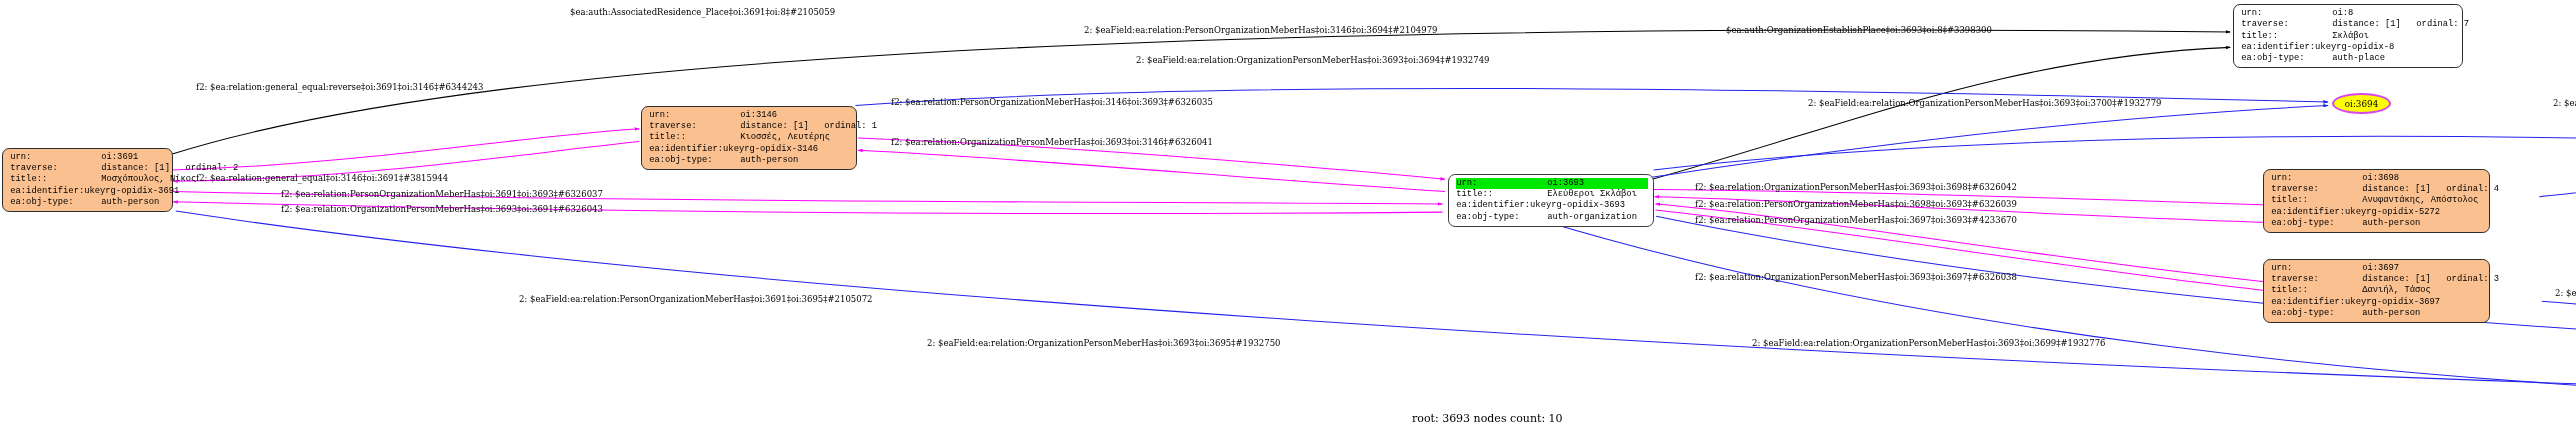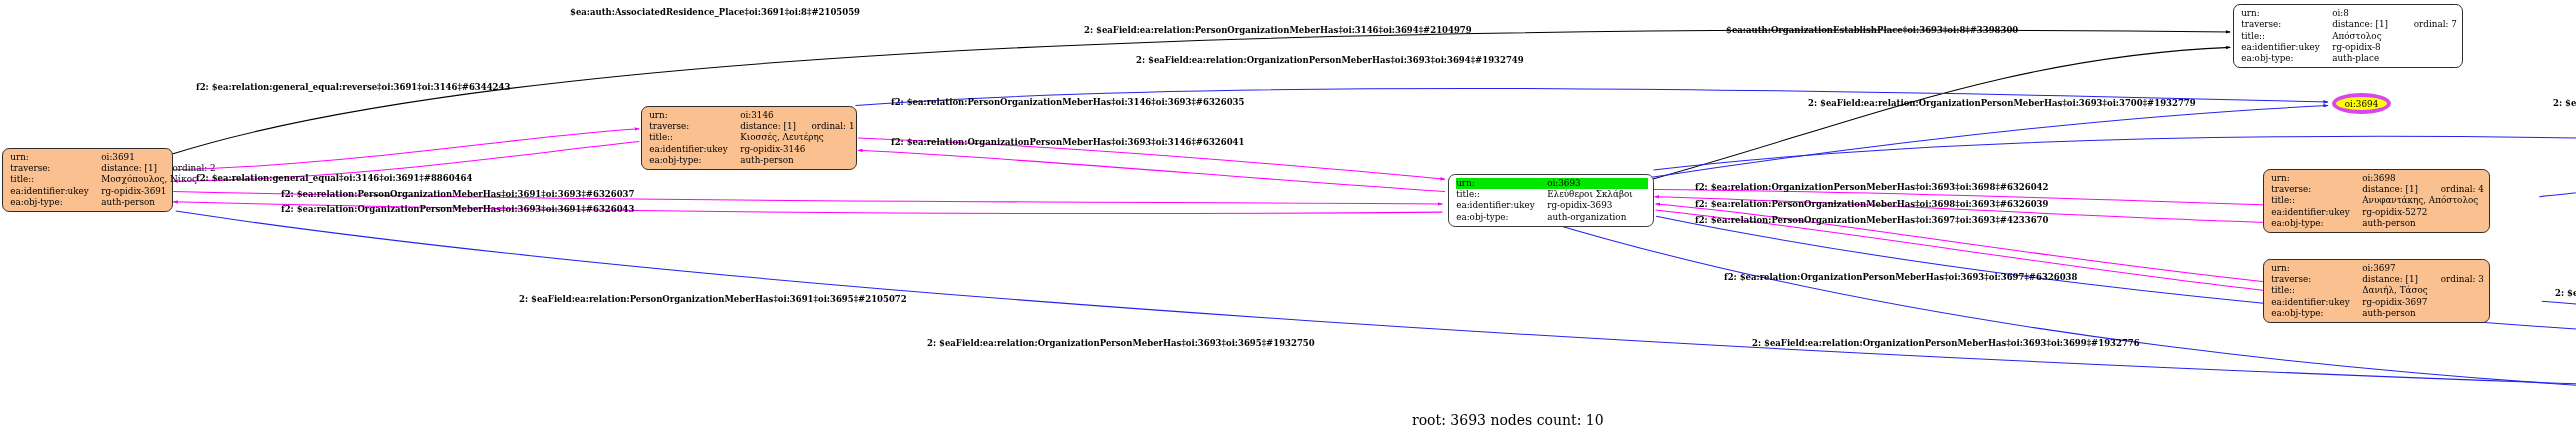--- a/index.html
+++ b/index.html
@@ -31,20 +31,21 @@
     background: #fac090;
     padding: 2.6px 5.2px 2.6px 7.2px;
     line-height: 1.30;
     font-size: 8.8px;
     color: #000000;
     white-space: nowrap;
   }
   .record-node .row {
     display: flex;
     align-items: flex-end;
+    font-family: Liberation Mono, monospace;
   }
   .record-node .k {
     display: inline-block;
     min-width: 91px;
     flex: 0 0 auto;
   }
   .record-node .v {
     display: inline-block;
     flex: 1 1 auto;
   }
@@ -58,43 +59,42 @@
     background: #00e800;
   }
   .record-node.root {
     background: #ffffff;
     border-color: #3a3a3a;
   }
   
   .ellipse-node {
     position: absolute;
     box-sizing: border-box;
-    border: 4px solid #d946ef;
+    border: 2px solid #d946ef;
     border-radius: 50%;
     background: #ffff00;
     color: #000000;
     font-size: 8.8px;
     display: flex;
     align-items: center;
     justify-content: center;
     white-space: nowrap;
   }
   
   .edge-label {
     position: absolute;
     font-size: 8.5px;
     color: #000000;
     white-space: nowrap;
     background: transparent;
     line-height: 1.0;
-    font-weight: bold;
   }
   .footer-label {
     position: absolute;
-    font-size: 14px;
+    font-size: 11px;
     color: #000000;
     white-space: nowrap;
   }
 </style>
 </head>
 <body>
 
 <div id="canvas">
 
   <svg class="edge-layer" viewBox="0 0 5944 839">
@@ -222,21 +222,21 @@
       <span class="k">urn:</span>
       <span class="v">oi:8</span>
     </div>
     <div class="row">
       <span class="k">traverse:</span>
       <span class="v">distance: [1]</span>
       <span class="v2">ordinal: 7</span>
     </div>
     <div class="row">
       <span class="k">title::</span>
-      <span class="v">Απόστολος</span>
+      <span class="v">Σκλάβοι</span>
     </div>
     <div class="row">
       <span class="k">ea:identifier:ukey</span>
       <span class="v">rg-opidix-8</span>
     </div>
     <div class="row">
       <span class="k">ea:obj-type:</span>
       <span class="v">auth-place</span>
     </div>
   </div>
@@ -290,32 +290,32 @@
   </div>
 
   <div class="ellipse-node" style="left:2332px; top:93px; width:59px; height:21px;">
     <span>oi:3694</span>
   </div>
 
   <div class="edge-label" style="left:570px; top:7.7px;">$ea:auth:AssociatedResidence_Place‡oi:3691‡oi:8‡#2105059</div>
   <div class="edge-label" style="left:1084px; top:26px;">2: $eaField:ea:relation:PersonOrganizationMeberHas‡oi:3146‡oi:3694‡#2104979</div>
   <div class="edge-label" style="left:1726px; top:26px;">$ea:auth:OrganizationEstablishPlace‡oi:3693‡oi:8‡#3398300</div>
   <div class="edge-label" style="left:196px;  top:83px;text-align:center;">f2: $ea:relation:general_equal:reverse‡oi:3691‡oi:3146‡#6344243</div>
-  <div class="edge-label" style="left:196px;  top:174px;">f2: $ea:relation:general_equal‡oi:3146‡oi:3691‡#8860464</div>
+  <div class="edge-label" style="left:196px;  top:174px;">f2: $ea:relation:general_equal‡oi:3146‡oi:3691‡#3815944</div>
   <div class="edge-label" style="left:1136px; top:56px;">2: $eaField:ea:relation:OrganizationPersonMeberHas‡oi:3693‡oi:3694‡#1932749</div>
   <div class="edge-label" style="left:891px; top:98px;">f2: $ea:relation:PersonOrganizationMeberHas‡oi:3146‡oi:3693‡#6326035</div>
   <div class="edge-label" style="left:1808px; top:99px;">2: $eaField:ea:relation:OrganizationPersonMeberHas‡oi:3693‡oi:3700‡#1932779</div>
   <div class="edge-label" style="left:2553px; top:99px;">2: $eaField:ea:relation:PersonOrganizationMeberHas‡oi:3698‡oi:3700‡#1932780</div>
   <div class="edge-label" style="left:891px; top:138px;">f2: $ea:relation:OrganizationPersonMeberHas‡oi:3693‡oi:3146‡#6326041</div>
   <div class="edge-label" style="left:281px;  top:190px;">f2: $ea:relation:PersonOrganizationMeberHas‡oi:3691‡oi:3693‡#6326037</div>
   <div class="edge-label" style="left:281px;  top:205px;">f2: $ea:relation:OrganizationPersonMeberHas‡oi:3693‡oi:3691‡#6326043</div>
   <div class="edge-label" style="left:1695px; top:183px;">f2: $ea:relation:OrganizationPersonMeberHas‡oi:3693‡oi:3698‡#6326042</div>
   <div class="edge-label" style="left:1695px; top:200px;">f2: $ea:relation:PersonOrganizationMeberHas‡oi:3698‡oi:3693‡#6326039</div>
   <div class="edge-label" style="left:1695px; top:216px;">f2: $ea:relation:PersonOrganizationMeberHas‡oi:3697‡oi:3693‡#4233670</div>
-  <div class="edge-label" style="left:1695px; top:273px;margin-left:29px;">f2: $ea:relation:OrganizationPersonMeberHas‡oi:3693‡oi:3697‡#6326038</div>
+  <div class="edge-label" style="left:1695px; top:273px;">f2: $ea:relation:OrganizationPersonMeberHas‡oi:3693‡oi:3697‡#6326038</div>
   <div class="edge-label" style="left:2555px; top:289px;">2: $eaField:ea:relation:PersonOrganizationMeberHas‡oi:3697‡oi:3699‡#1933182</div>
   <div class="edge-label" style="left:519px; top:295px;">2: $eaField:ea:relation:PersonOrganizationMeberHas‡oi:3691‡oi:3695‡#2105072</div>
   <div class="edge-label" style="left:1752px; top:339px;">2: $eaField:ea:relation:OrganizationPersonMeberHas‡oi:3693‡oi:3699‡#1932776</div>
   <div class="edge-label" style="left:927px; top:339px;">2: $eaField:ea:relation:OrganizationPersonMeberHas‡oi:3693‡oi:3695‡#1932750</div>
 
   <div class="footer-label" style="left:1412px; top:412px;">root: 3693 nodes count: 10</div>
 
 </div>
 
 

